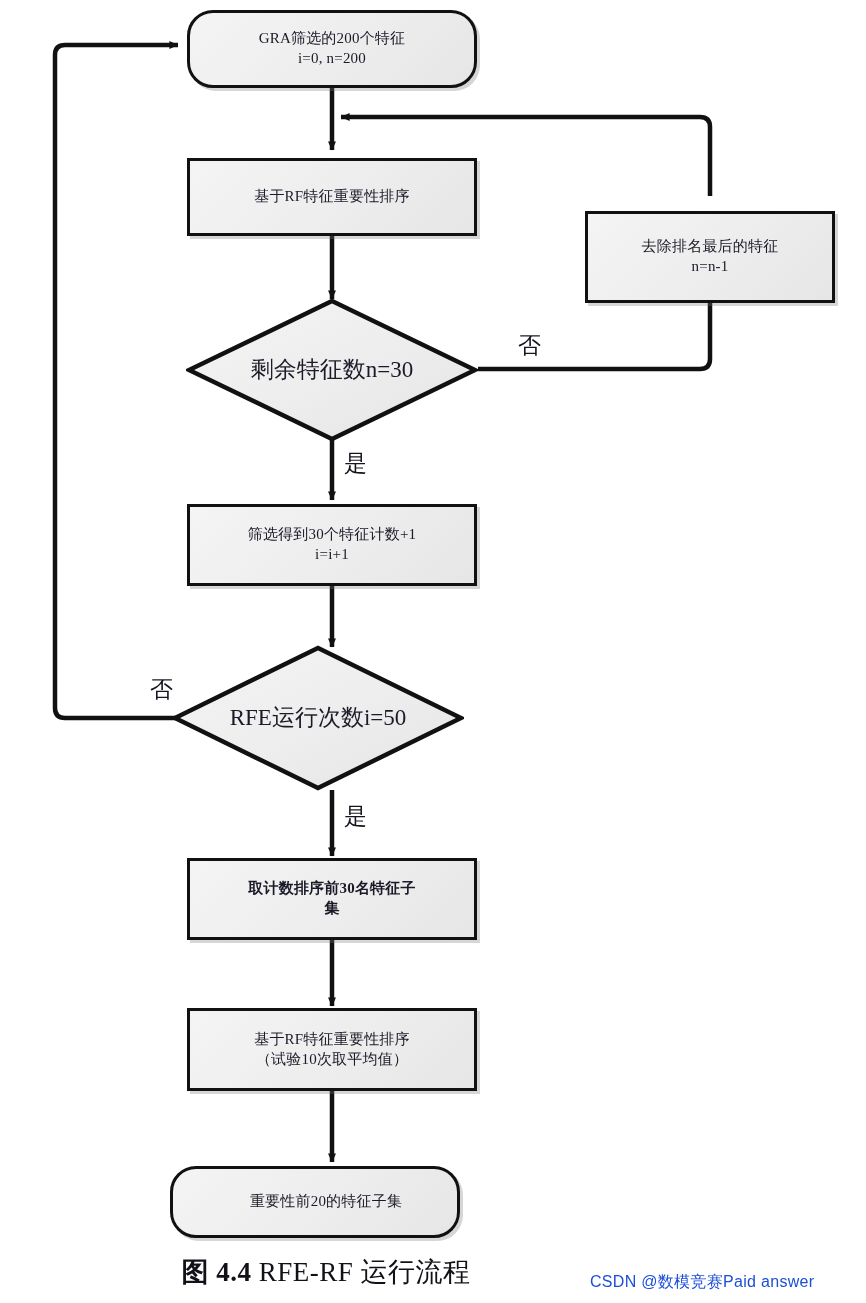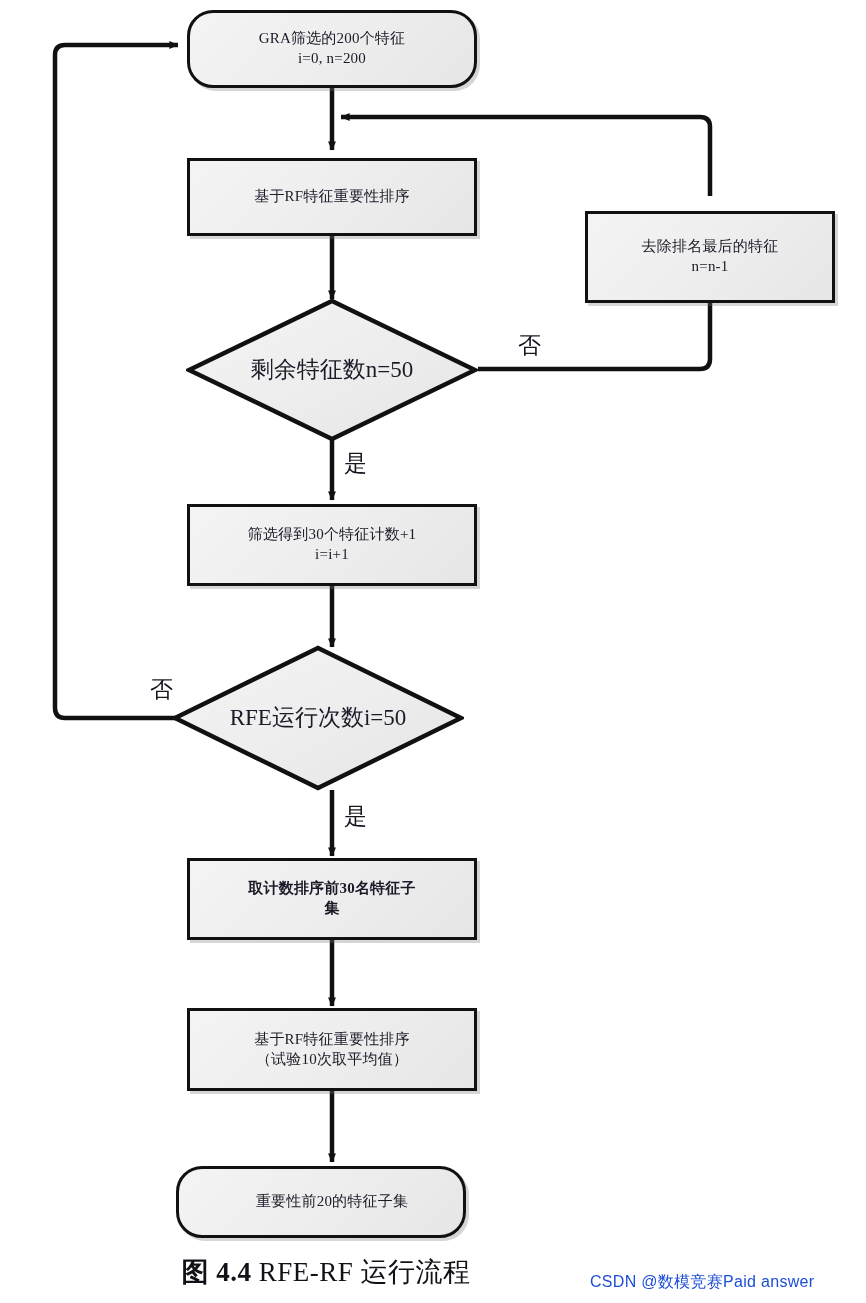--- a/index.html
+++ b/index.html
@@ -176,21 +176,21 @@
     <svg width="292" height="144" viewBox="0 0 292 144">
       <defs>
         <linearGradient id="dgrad1" x1="0" y1="0" x2="1" y2="1">
           <stop offset="0%" stop-color="#f4f4f4"></stop>
           <stop offset="55%" stop-color="#ededed"></stop>
           <stop offset="100%" stop-color="#e4e4e4"></stop>
         </linearGradient>
       </defs>
       <polygon points="146,3 289,72 146,141 3,72" fill="url(#dgrad1)" stroke="#111111" stroke-width="4.5" stroke-linejoin="miter"></polygon>
     </svg>
-    <div class="decision-label">剩余特征数n=50</div>
+    <div class="decision-label">剩余特征数n=30</div>
   </div>
 
   <div class="node process" style="left:187px; top:504px; width:290px; height:82px;">
     <span class="node-label">筛选得到30个特征计数+1
 i=i+1</span>
   </div>
 
   <div class="decision" style="left:172px; top:645px; width:292px; height:146px;">
     <svg width="292" height="146" viewBox="0 0 292 146">
       <defs>
@@ -208,21 +208,21 @@
   <div class="node process" style="left:187px; top:858px; width:290px; height:82px;font-weight:bold;">
     <span class="node-label">取计数排序前30名特征子
 集</span>
   </div>
 
   <div class="node process" style="left:187px; top:1008px; width:290px; height:83px;">
     <span class="node-label">基于RF特征重要性排序
 （试验10次取平均值）</span>
   </div>
 
-  <div class="node terminal" style="left:176px; top:1166px; width:290px; height:72px;padding-left:22px;">
+  <div class="node terminal" style="left:170px; top:1166px; width:290px; height:72px;padding-left:22px;">
     <span class="node-label">重要性前20的特征子集</span>
   </div>
 
   <div class="edge-label" style="left:518px; top:334px;">否</div>
 
   <div class="edge-label" style="left:344px; top:452px;">是</div>
 
   <div class="edge-label" style="left:150px; top:678px;">否</div>
 
   <div class="edge-label" style="left:344px; top:805px;">是</div>

